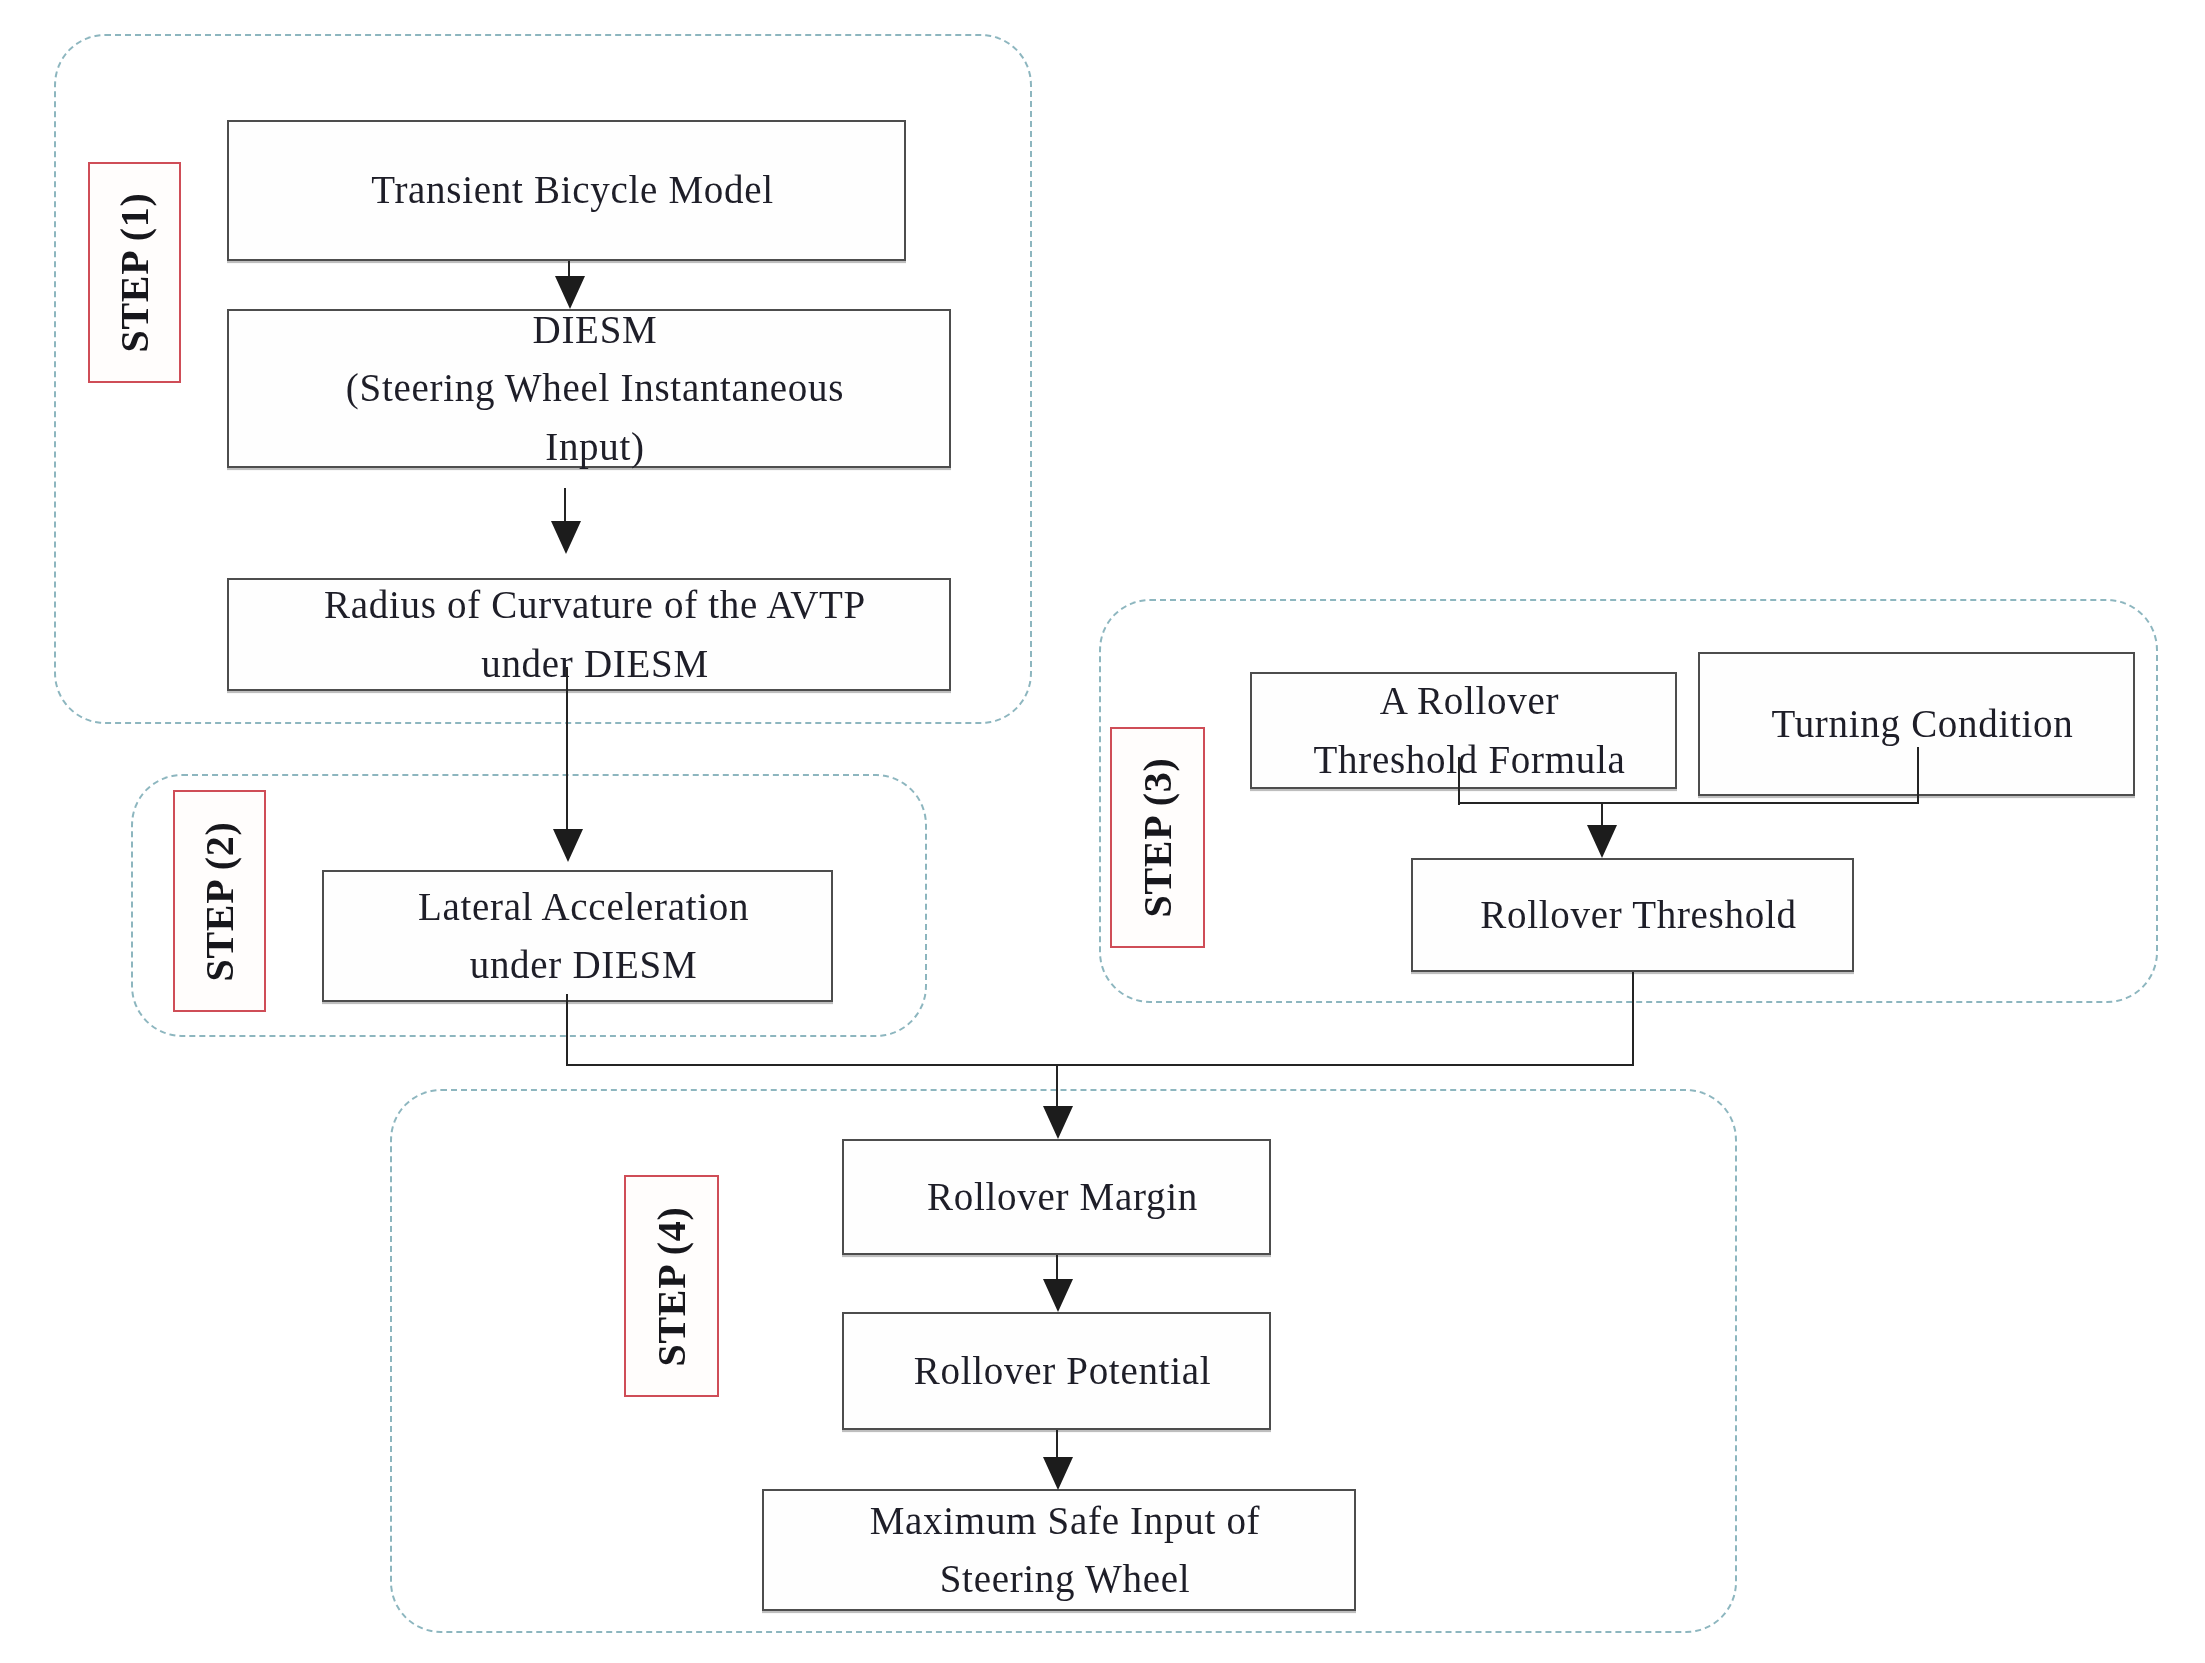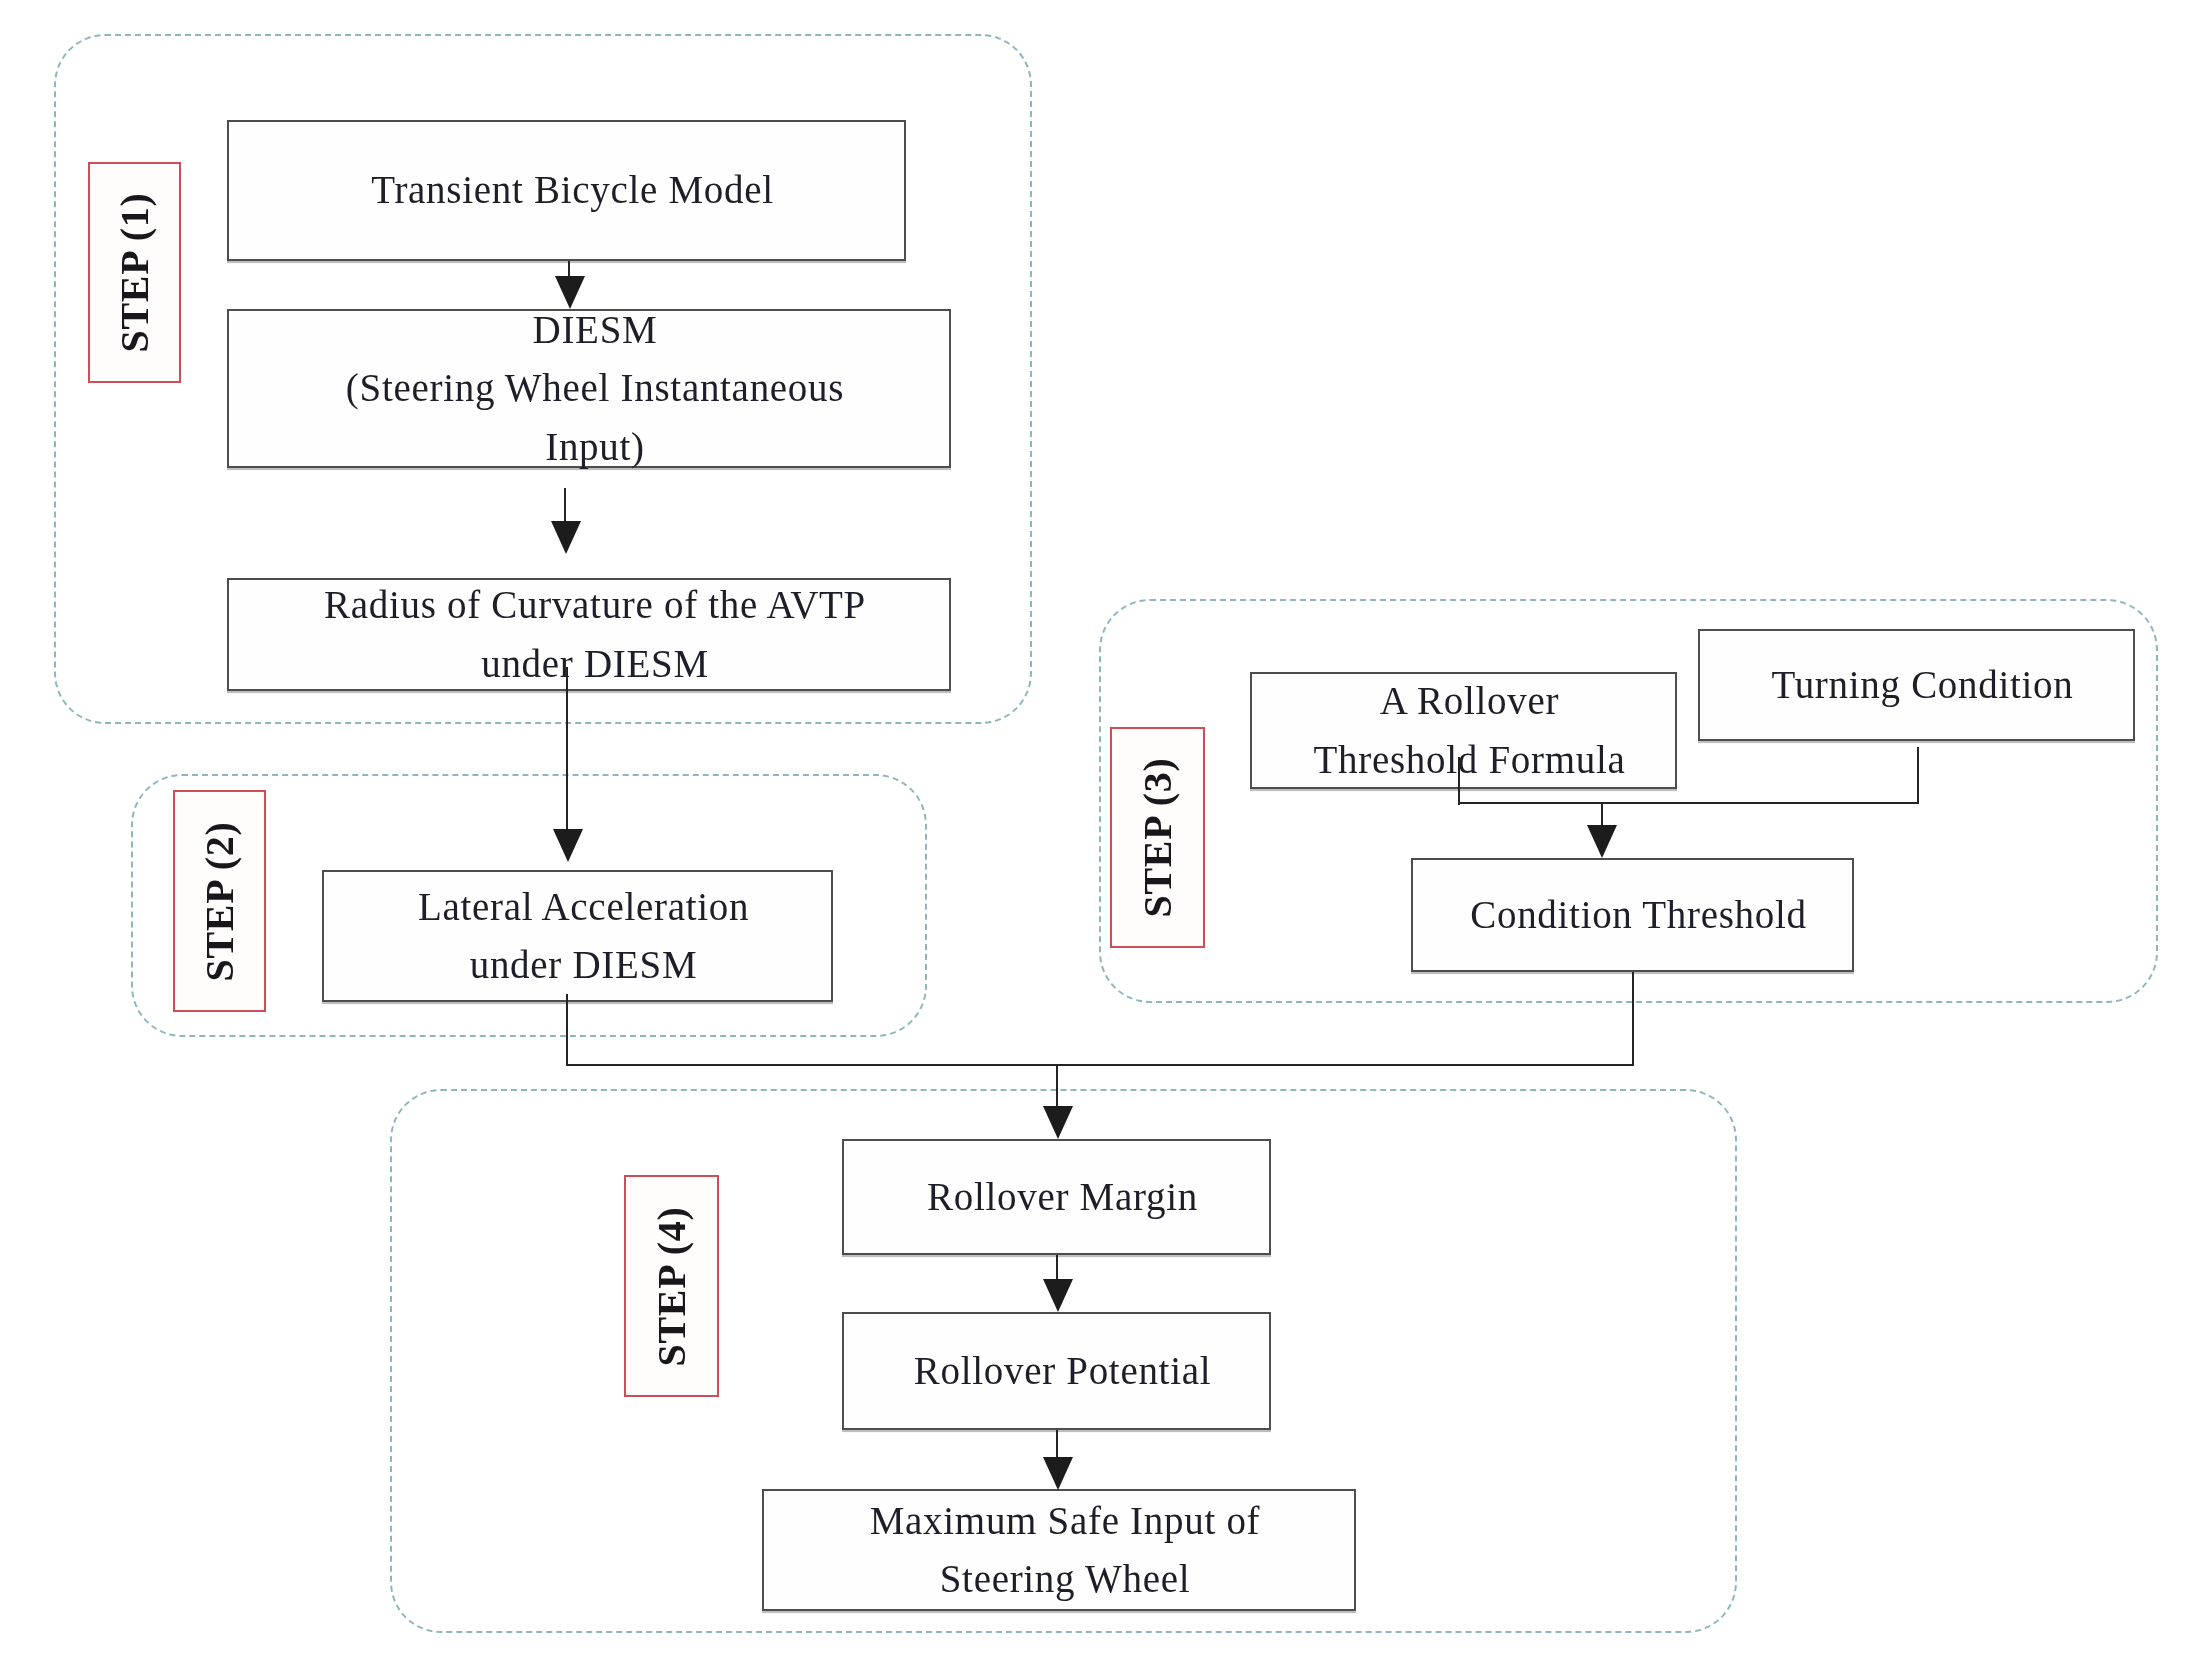--- a/index.html
+++ b/index.html
@@ -86,23 +86,23 @@
 
   <div class="node" style="left:227px;top:554px;width:724px;height:113px;margin-top:24px;">Radius of Curvature of the AVTP
 under DIESM</div>
 
   <div class="node" style="left:322px;top:862px;width:511px;height:132px;margin-top:8px;">Lateral Acceleration
 under DIESM</div>
 
   <div class="node" style="left:1250px;top:672px;width:427px;height:117px;">A Rollover
 Threshold Formula</div>
 
-  <div class="node" style="left:1698px;top:629px;width:437px;height:112px;">Turning Condition</div>
+  <div class="node" style="left:1698px;top:652px;width:437px;height:144px;">Turning Condition</div>
 
-  <div class="node" style="left:1411px;top:858px;width:443px;height:114px;">Condition Threshold</div>
+  <div class="node" style="left:1411px;top:858px;width:443px;height:114px;">Rollover Threshold</div>
 
   <div class="node" style="left:842px;top:1139px;width:429px;height:116px;">Rollover Margin</div>
 
   <div class="node" style="left:842px;top:1312px;width:429px;height:118px;">Rollover Potential</div>
 
   <div class="node" style="left:762px;top:1489px;width:594px;height:122px;">Maximum Safe Input of
 Steering Wheel</div>
 
   <div class="vline" style="left:568px;top:261px;height:18px;"></div>
   <div class="head" style="left:555px;top:276px;"></div>

